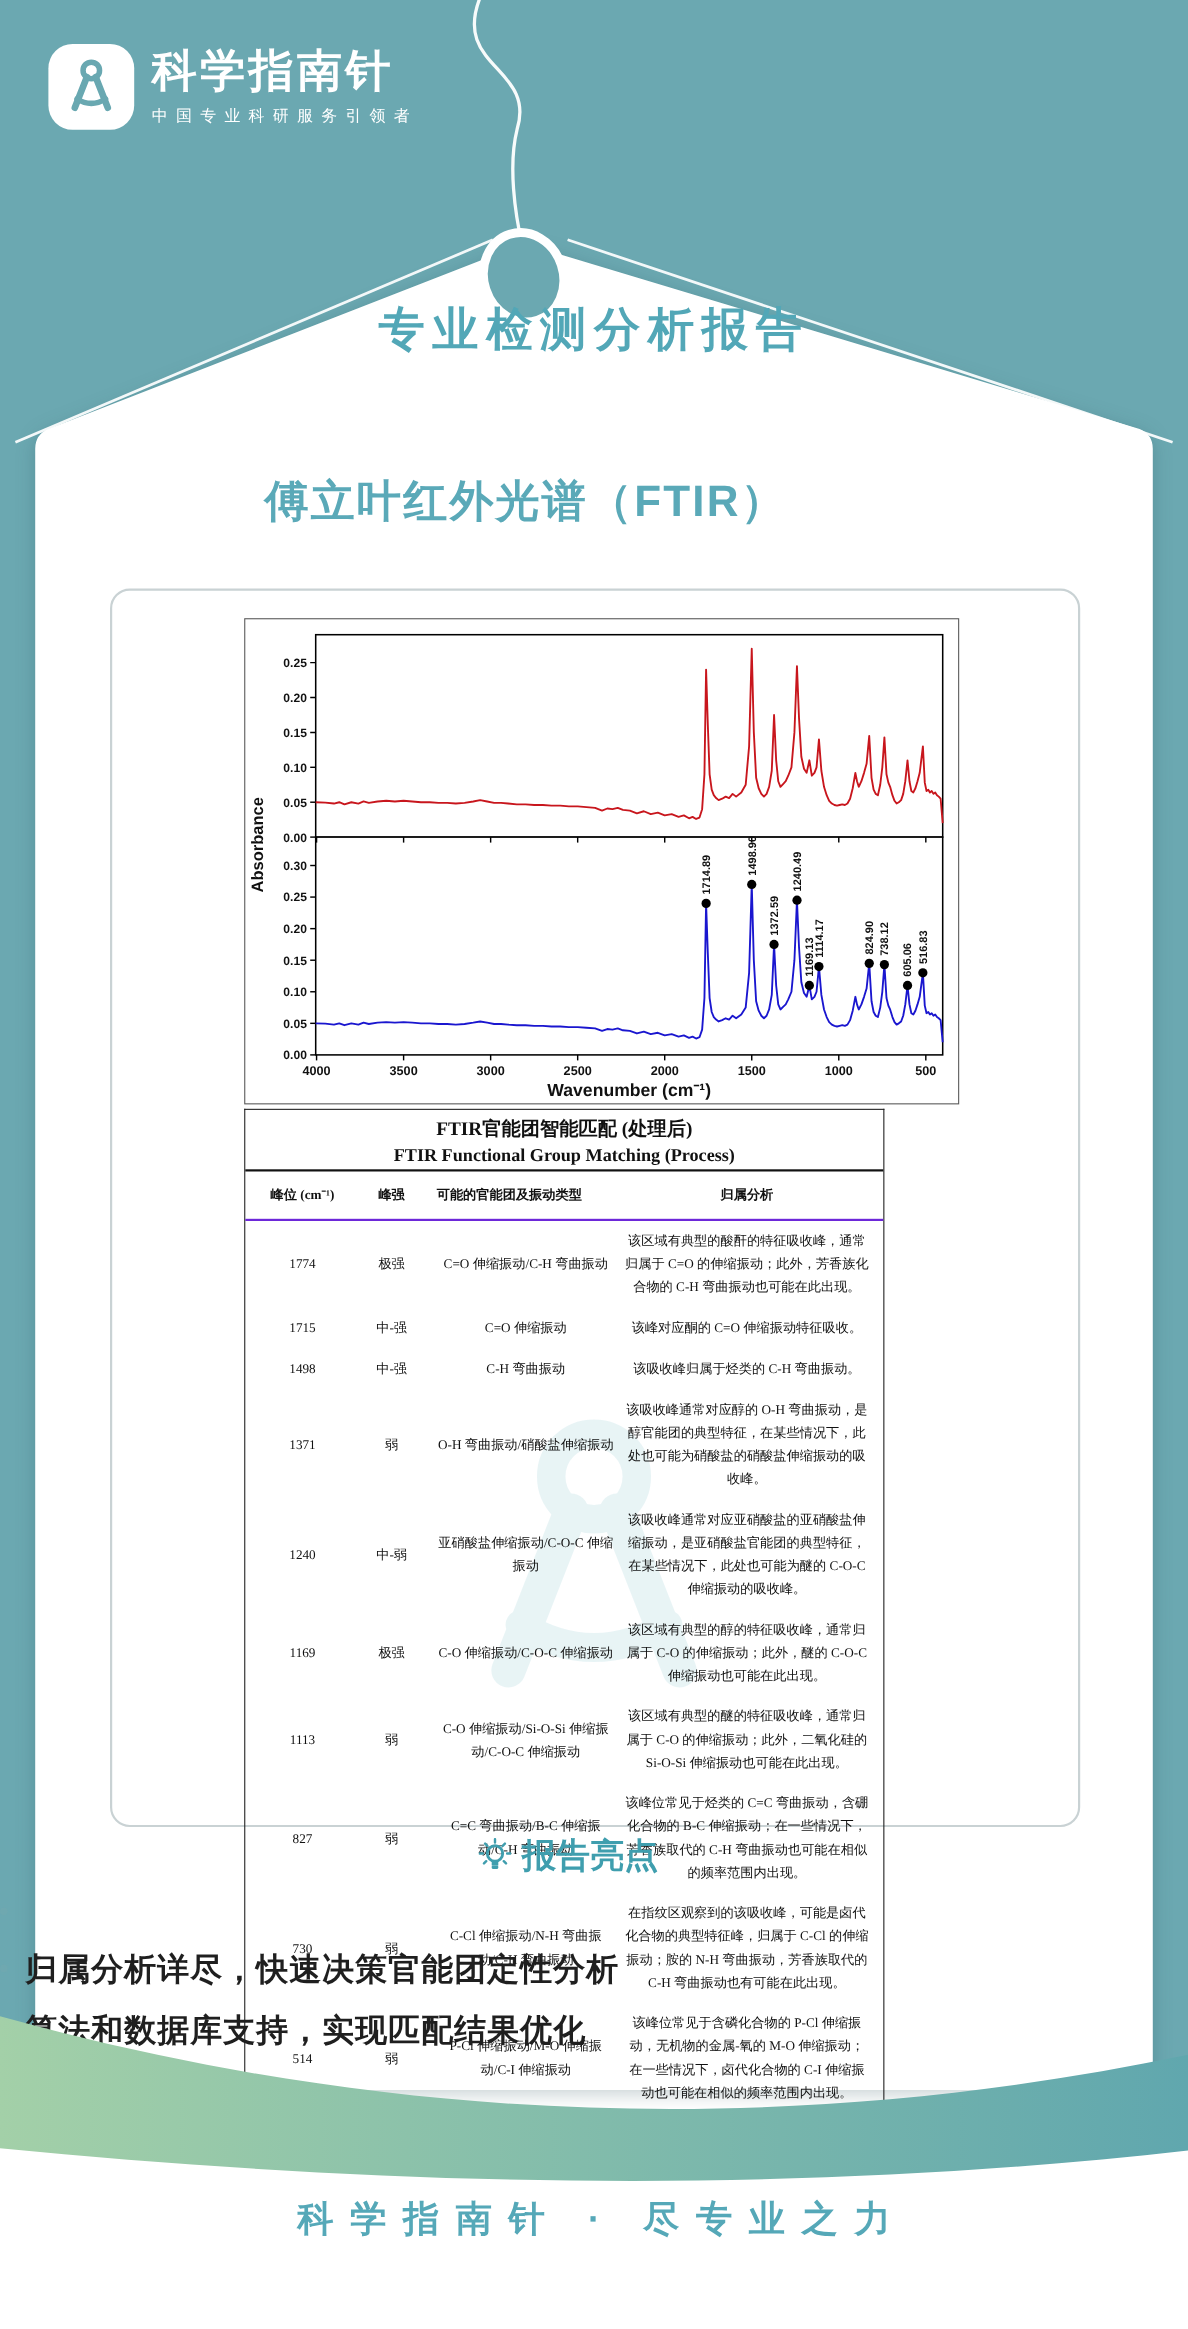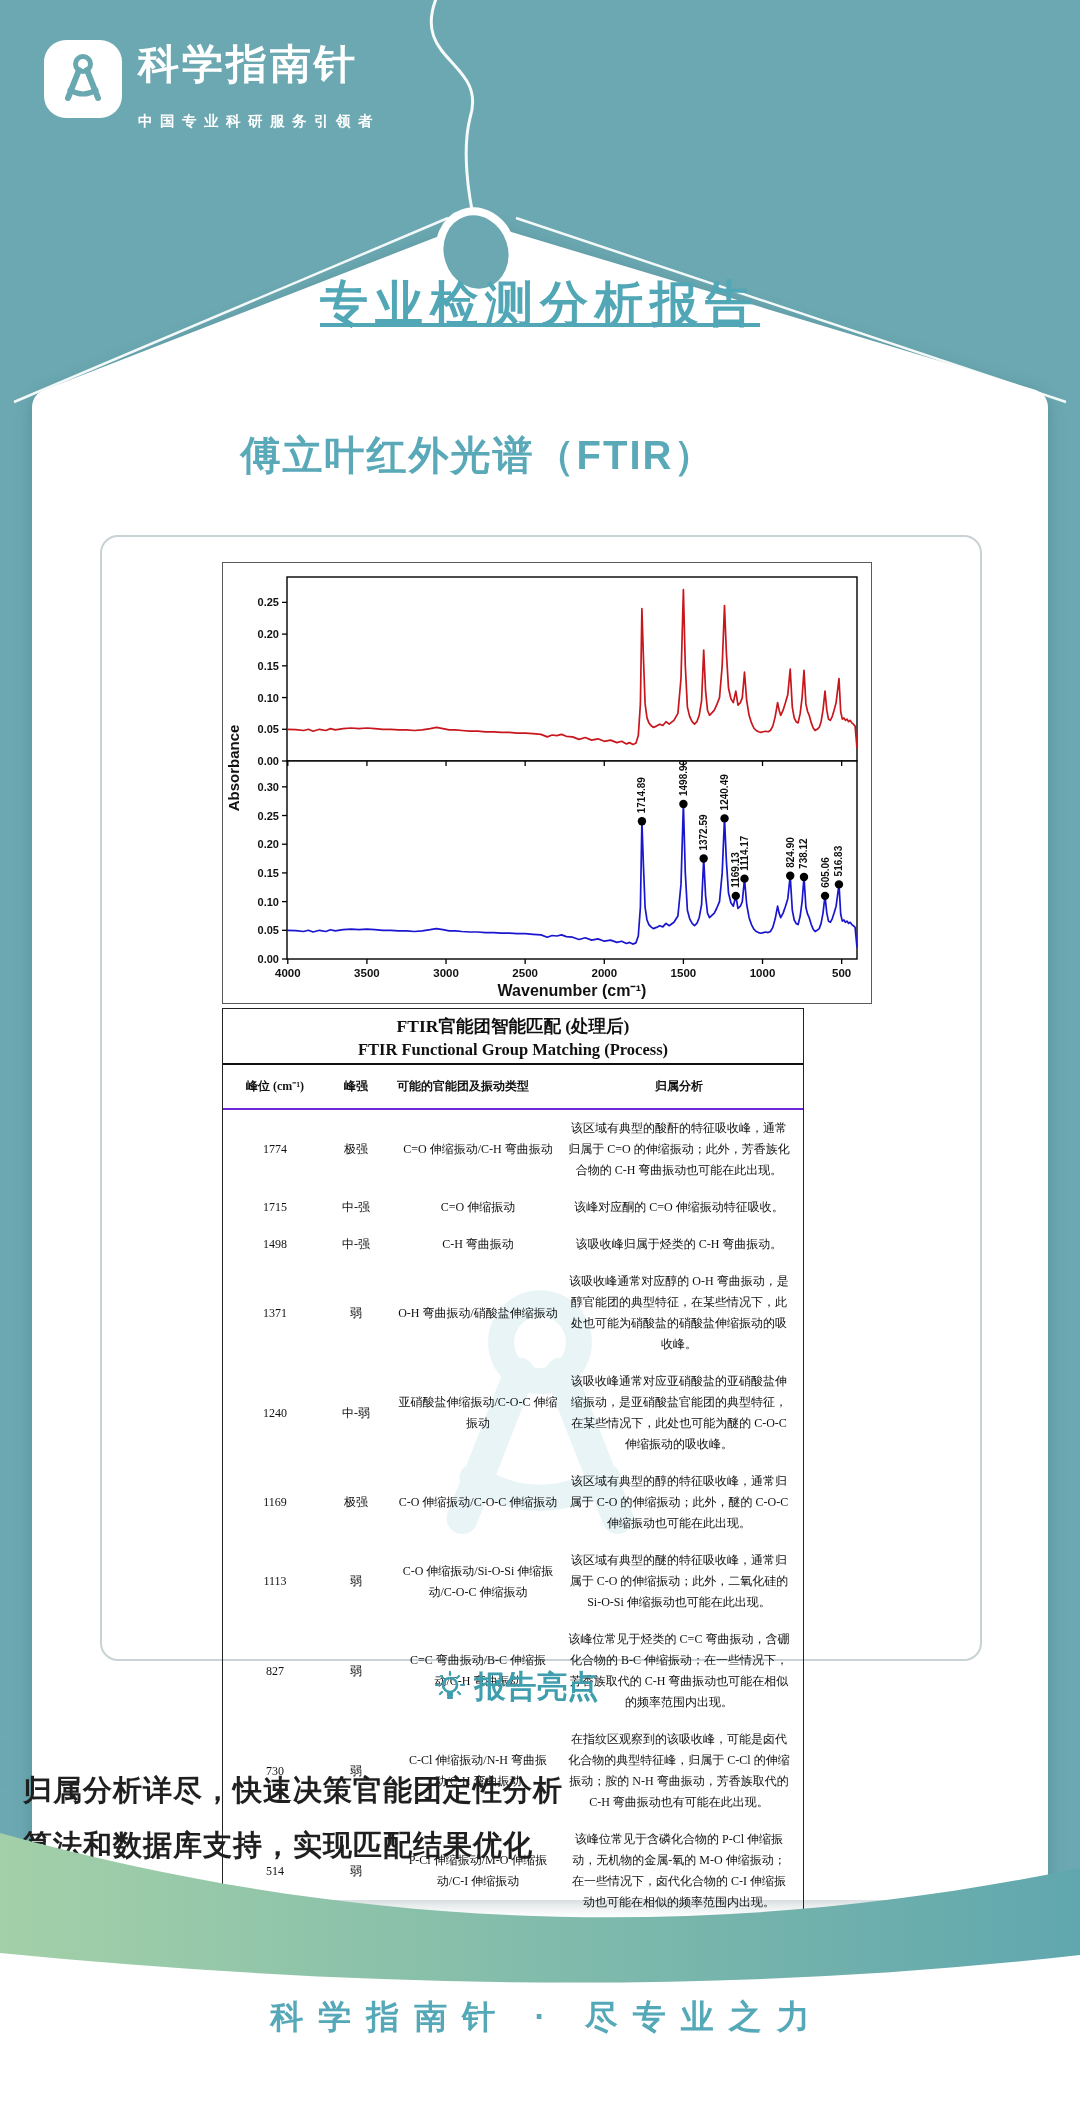--- a/index.html
+++ b/index.html
@@ -7,28 +7,28 @@
        font-family:"Liberation Sans", sans-serif;}
   .abs{position:absolute;}
   
   .bg-teal{left:0;top:0;width:1080px;height:1900px;background:#6BA8B1;z-index:0;}
   
   .brand{left:44px;top:40px;z-index:3;display:flex;align-items:flex-start;}
   .logo-box{width:78px;height:78px;background:#ffffff;border-radius:22px;display:flex;
             align-items:center;justify-content:center;}
   .brand-text{margin-left:16px;color:#ffffff;}
   .brand-name{font-size:41px;font-weight:800;letter-spacing:3px;line-height:1.1;margin-top:2px;}
-  .brand-tagline{font-size:14.5px;font-weight:700;letter-spacing:7.5px;margin-top:25px;}
+  .brand-tagline{font-size:14.5px;font-weight:400;letter-spacing:7.5px;margin-top:9px;}
   
   .card-svg{left:0;top:0;z-index:1;filter:drop-shadow(0 4px 8px rgba(30,70,80,.25));}
   .deco-svg{left:0;top:0;z-index:2;}
   
   .content{z-index:3;}
-  .page-title{left:0;top:272px;width:1080px;text-align:center;font-size:48px;font-weight:900;
-              letter-spacing:7px;color:#52A7B7;text-decoration:underline;}
+  .page-title{left:0;top:272px;width:1080px;text-align:center;font-size:42px;font-weight:900;
+              letter-spacing:7px;color:#52A7B7;}
   .page-subtitle{left:0;top:428px;width:956px;text-align:center;font-size:40px;font-weight:800;
                  letter-spacing:2px;color:#5AA9B8;}
   .report-box{left:100px;top:535px;width:878px;height:1122px;border:2px solid #c9d2d4;
               border-radius:18px;background:#ffffff;z-index:3;}
   .chart-fig{left:222px;top:562px;width:648px;height:440px;background:#ffffff;
              border:1.5px solid #5a5a5a;z-index:4;}
   .watermark{left:400px;top:1240px;z-index:3;opacity:.10;}
   .table-wrap{left:222px;top:1008px;width:582px;z-index:4;
               font-family:"Liberation Serif", serif;color:#111;}
   .ftable{border:1.2px solid #222;border-bottom:3px solid #0c0c0c;background:transparent;}

